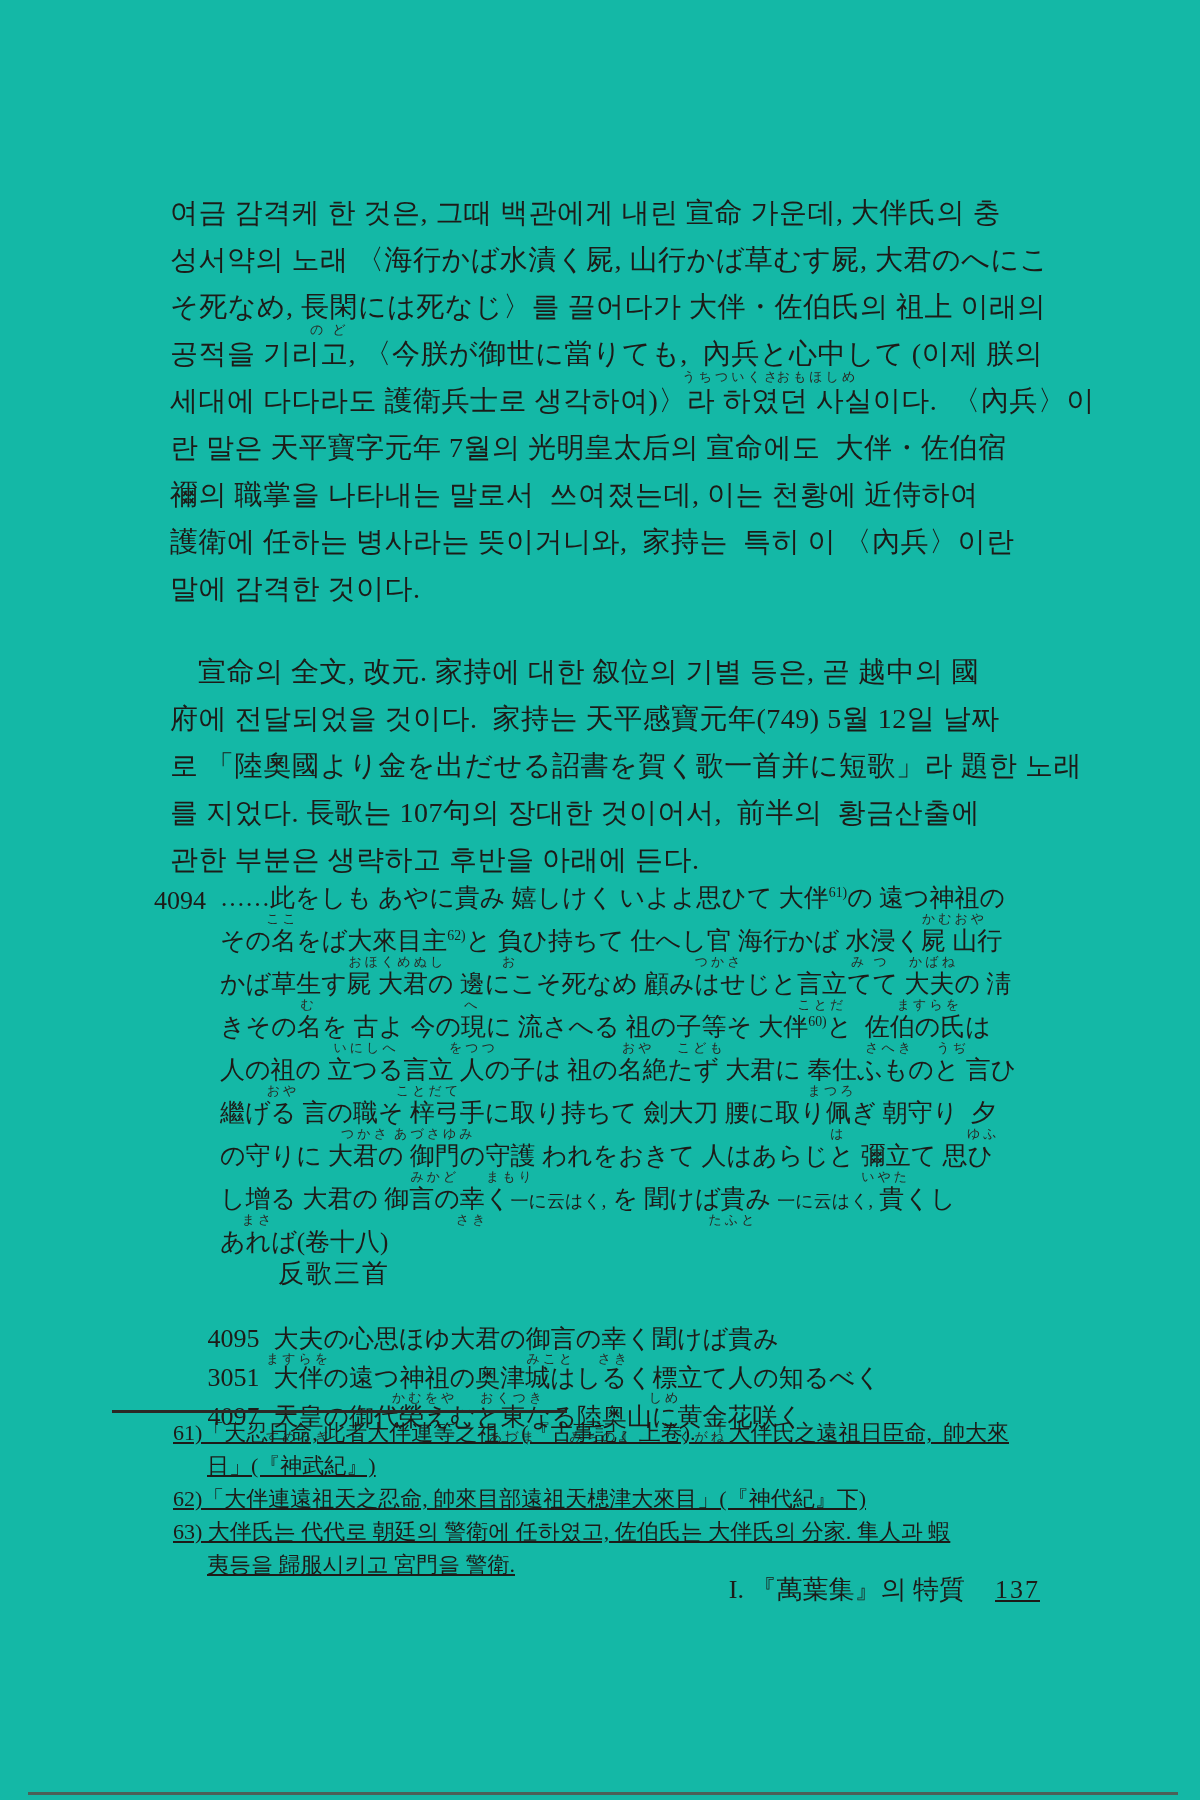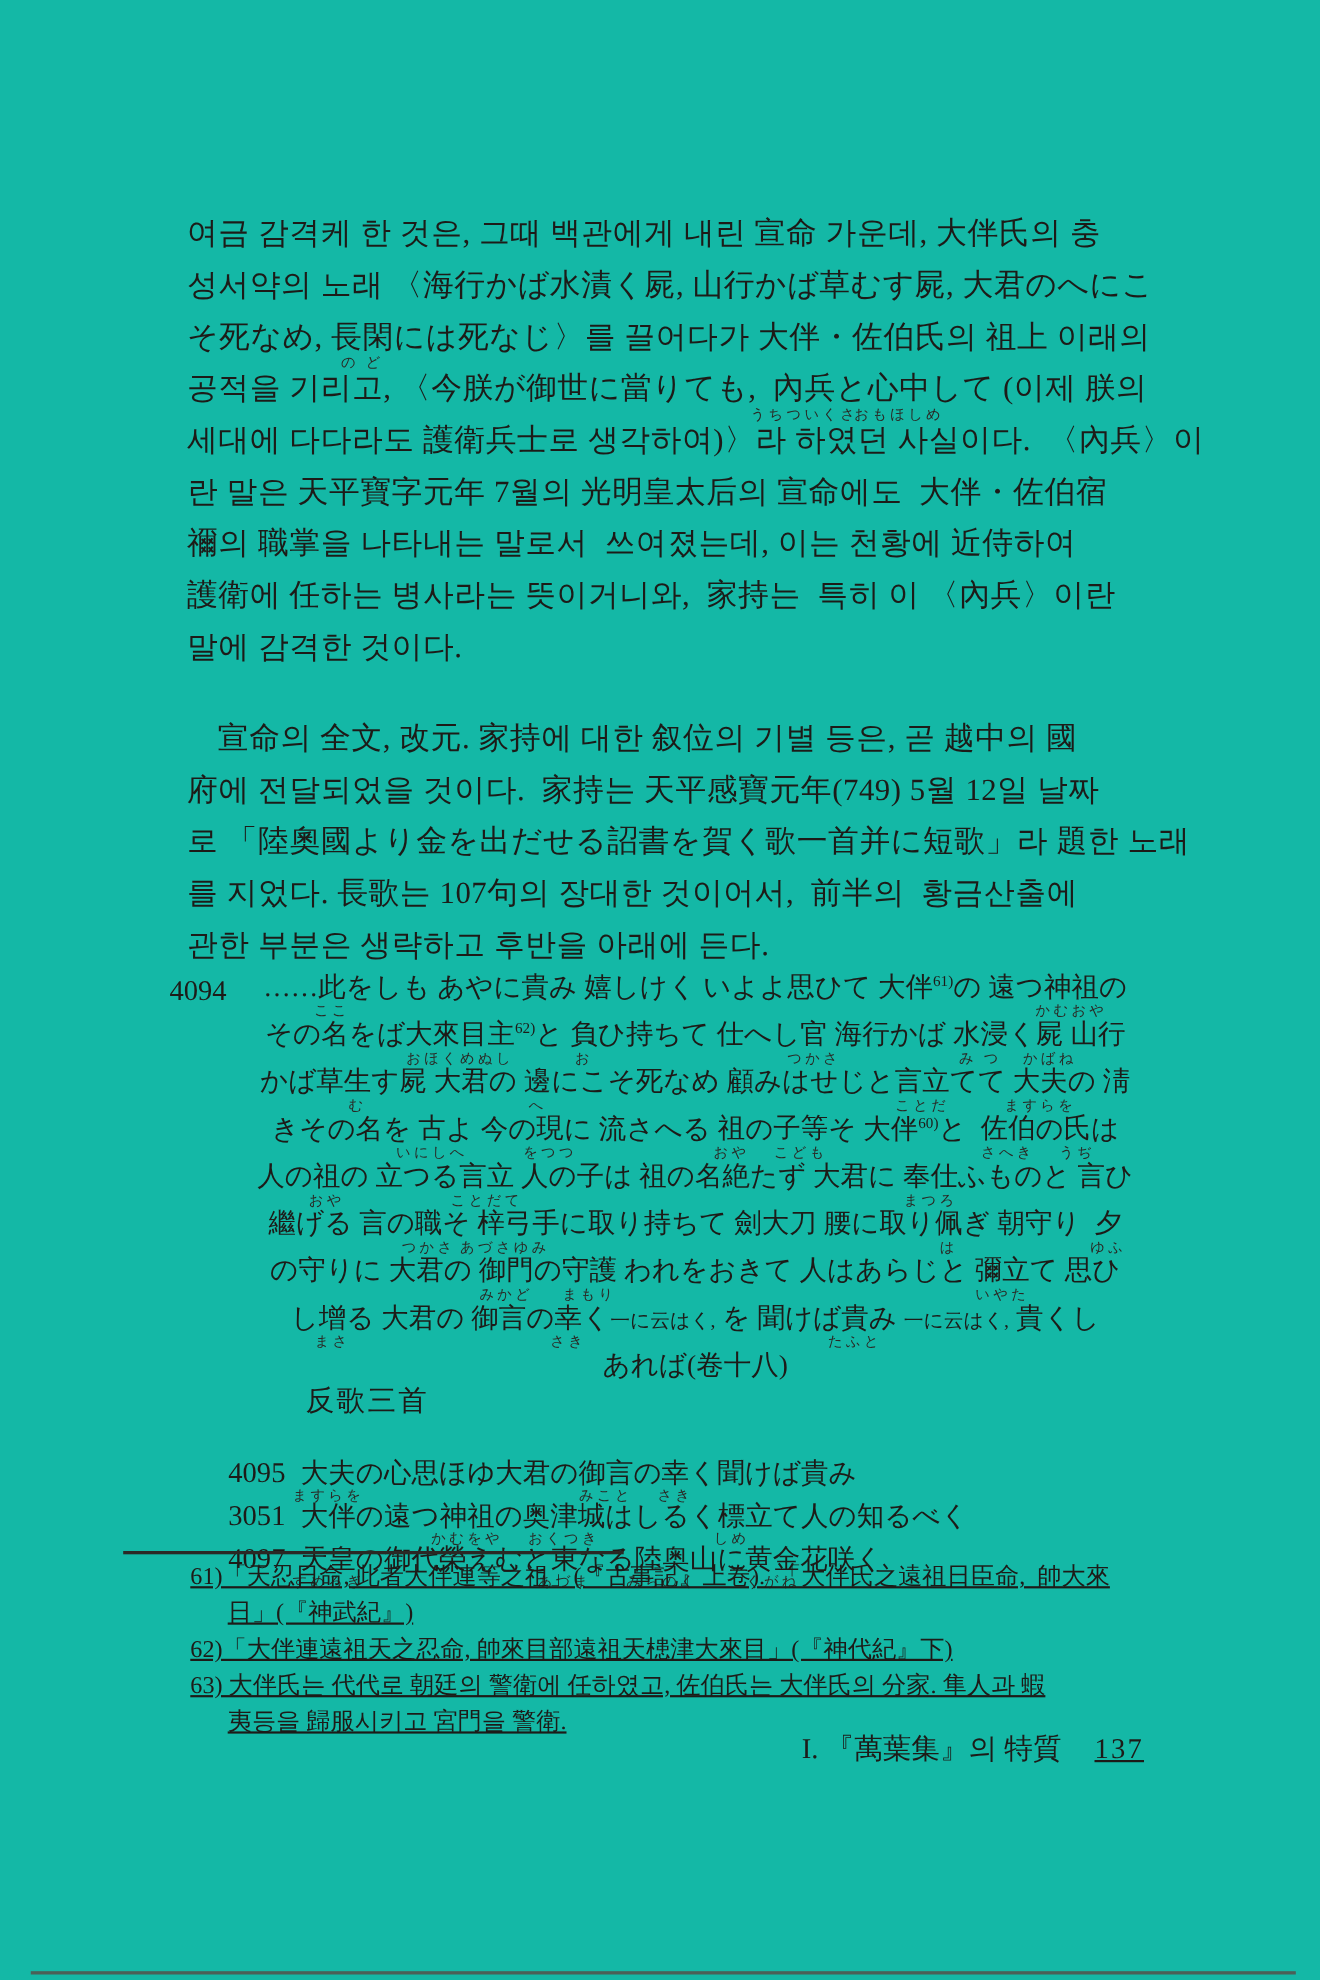--- a/index.html
+++ b/index.html
@@ -21,21 +21,21 @@
   .rb .rt{
     position:absolute;left:50%;top:100%;transform:translateX(-50%);
     font-size:13px;letter-spacing:3px;white-space:nowrap;line-height:1;
     margin-top:0px;color:#2a2824;
   }
   sup.fnref{font-size:0.55em;vertical-align:super;letter-spacing:0;}
   .small-note{font-size:0.72em;}
   
   .poem{position:absolute;left:154px;top:884px;width:890px;}
   .poem-num{position:absolute;left:0;top:2px;font-size:26px;}
-  .poem-lines{margin-left:66px;text-align:center;}
+  .poem-lines{margin-left:66px;}
   .pline{height:43px;font-size:25px;white-space:pre;line-height:1.15;}
   
   .hanka{position:absolute;left:278px;top:1256px;font-size:26px;letter-spacing:2px;}
   .tanka{position:absolute;left:170px;top:1295px;width:890px;}
   .trow{height:39px;font-size:25px;white-space:pre;line-height:1.15;}
   .tnum{display:inline-block;width:66px;font-size:26px;}
   
   .fnrule{position:absolute;left:112px;top:1410px;width:455px;height:3px;background:#2b2925;}
   .footnotes{position:absolute;left:173px;top:1420px;width:880px;}
   .fline{height:33px;font-size:22px;white-space:pre;line-height:1.2;text-decoration:underline;}

